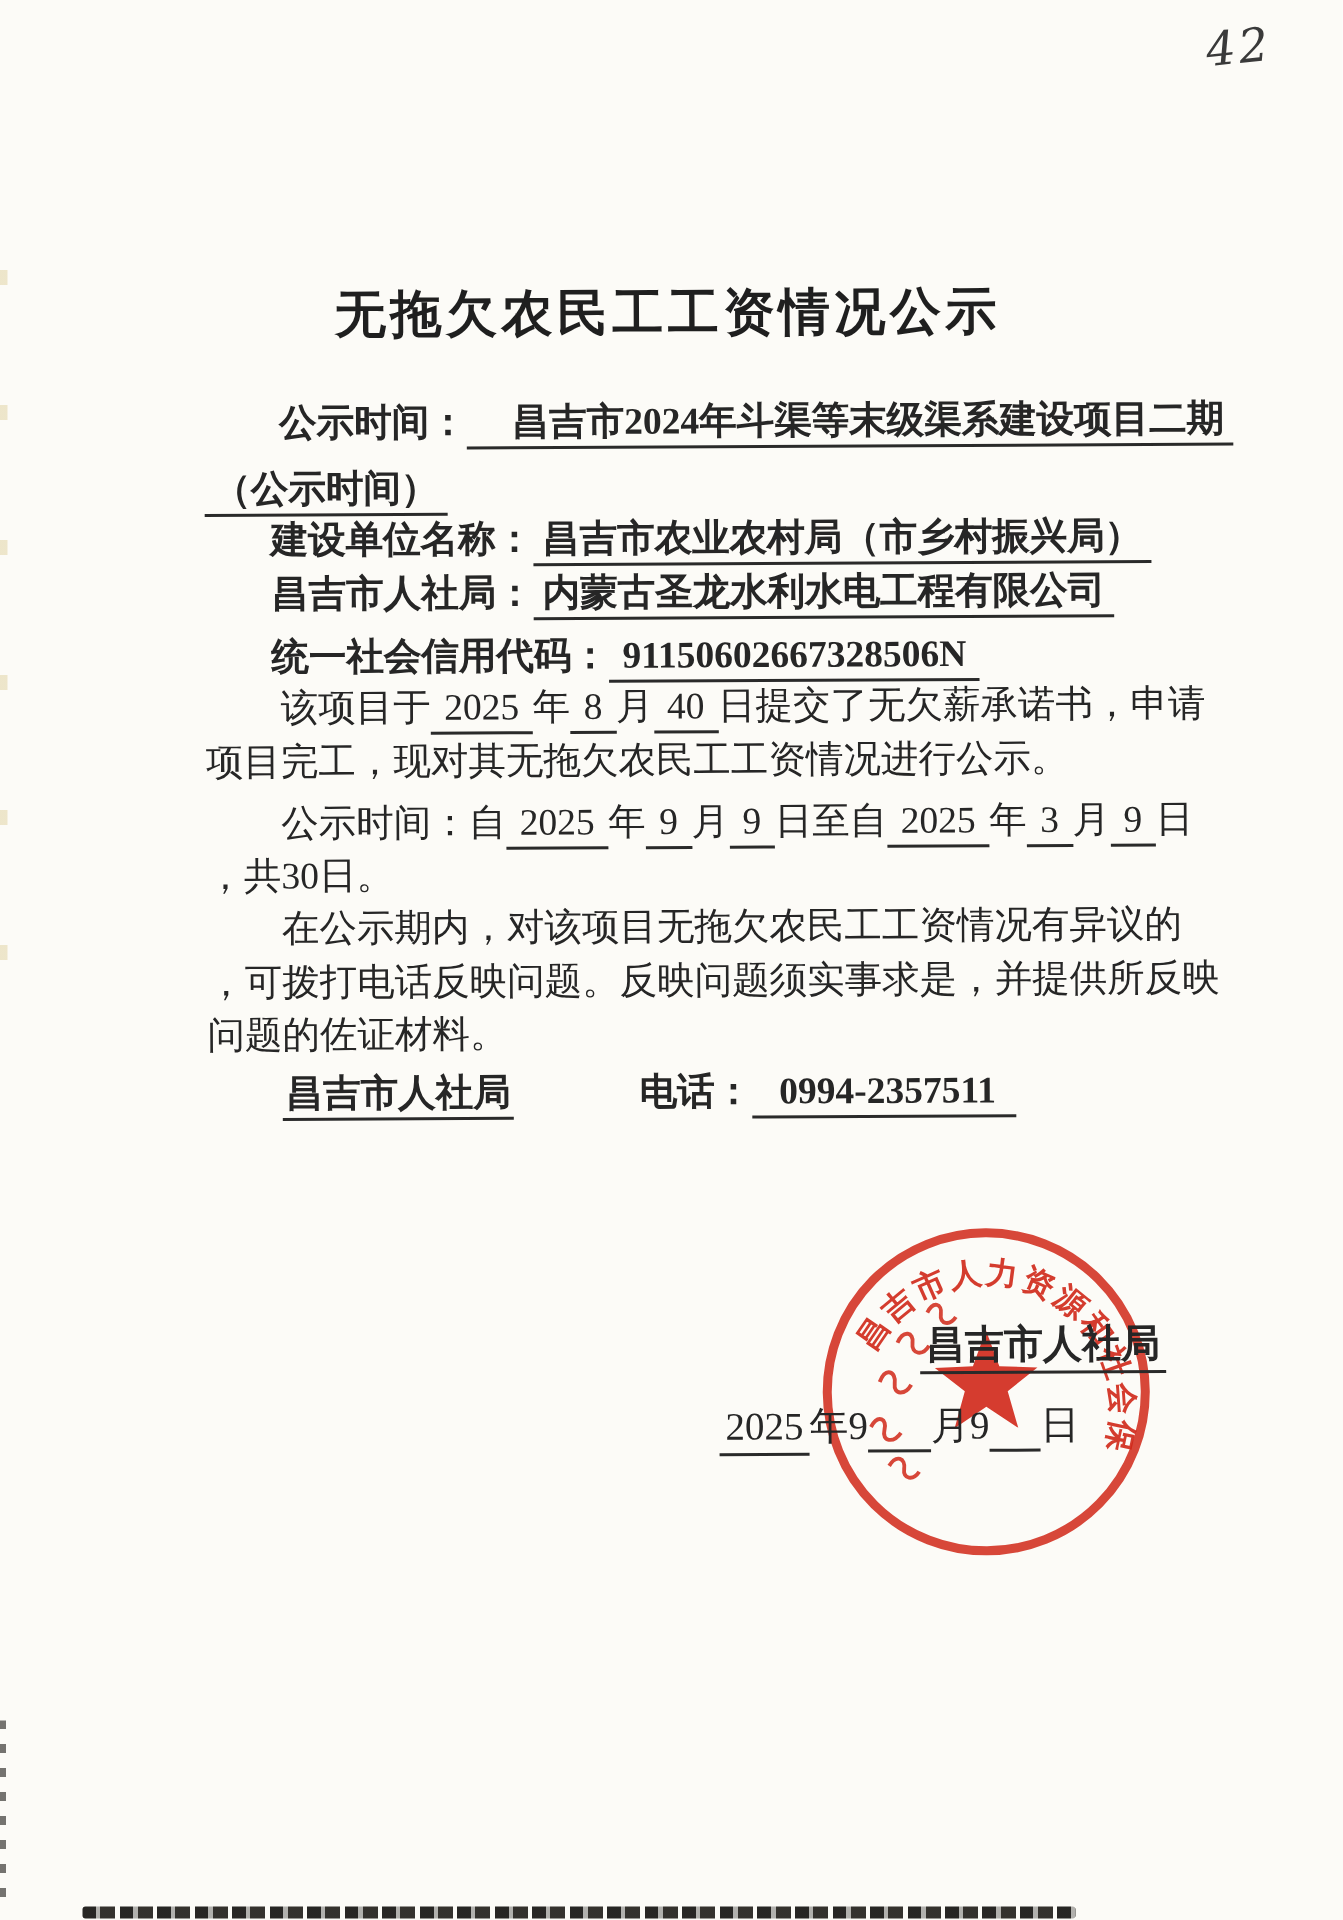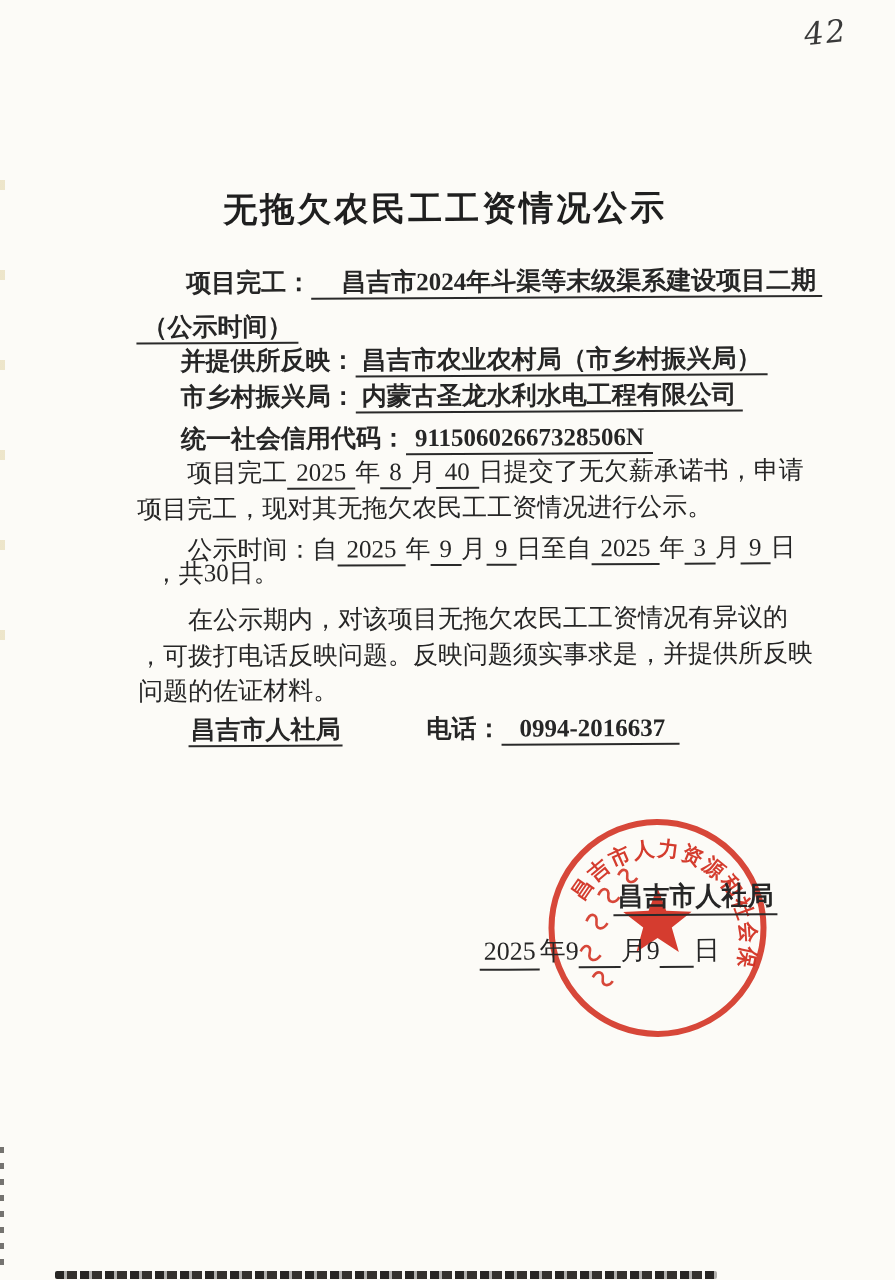--- a/index.html
+++ b/index.html
@@ -72,64 +72,64 @@
 <div class="page">
   <div class="edge-smudge"></div>
 
   <div class="page-num">42</div>
 
   <div class="tilt">
 
     <div class="doc-title">无拖欠农民工工资情况公示</div>
 
     <div class="line ind fw" style="top:266px;">
-      <span>项目完工：</span><span class="u lead">昌吉市2024年斗渠等末级渠系建设项目二期</span>
+      <span>公示时间：</span><span class="u lead">昌吉市2024年斗渠等末级渠系建设项目二期</span>
     </div>
     <div class="line fw" style="top:310px;">
       <span class="u">（公示时间）</span>
     </div>
 
     <div class="line ind-sm fw" style="top:344px;">
-      <span>并提供所反映：</span><span class="u">昌吉市农业农村局（市乡村振兴局）</span>
+      <span>建设单位名称：</span><span class="u">昌吉市农业农村局（市乡村振兴局）</span>
     </div>
 
     <div class="line ind-sm fw" style="top:380px;">
-      <span>市乡村振兴局：</span><span class="u">内蒙古圣龙水利水电工程有限公司</span>
+      <span>昌吉市人社局：</span><span class="u">内蒙古圣龙水利水电工程有限公司</span>
     </div>
 
     <div class="line ind-sm fw" style="top:422px;">
       <span>统一社会信用代码：</span><span class="u num">91150602667328506N</span>
     </div>
 
     <div class="line ind" style="top:456px;">
-      <span>项目完工</span><span class="u num">2025</span><span>年</span><span class="u num">8</span><span>月</span><span class="u num">40</span><span>日提交了无欠薪承诺书，申请</span>
+      <span>该项目于</span><span class="u num">2025</span><span>年</span><span class="u num">8</span><span>月</span><span class="u num">40</span><span>日提交了无欠薪承诺书，申请</span>
     </div>
     <div class="line" style="top:492px;">
       <span>项目完工，现对其无拖欠农民工工资情况进行公示。</span>
     </div>
 
     <div class="line ind" style="top:533px;">
       <span>公示时间：自</span><span class="u num">2025</span><span>年</span><span class="u num">9</span><span>月</span><span class="u num">9</span><span>日至自</span><span class="u num">2025</span><span>年</span><span class="u num">3</span><span>月</span><span class="u num">9</span><span>日</span>
     </div>
-    <div class="line" style="top:556px;margin-left:16px;">
+    <div class="line" style="top:568px;">
       <span>，共30日。</span>
     </div>
 
     <div class="line ind" style="top:603px;">
       <span>在公示期内，对该项目无拖欠农民工工资情况有异议的</span>
     </div>
     <div class="line" style="top:639px;">
       <span>，可拨打电话反映问题。反映问题须实事求是，并提供所反映</span>
     </div>
     <div class="line" style="top:674px;">
       <span>问题的佐证材料。</span>
     </div>
 
     <div class="line ind fw" style="top:713px;">
-      <span class="u" style="padding:0 2px 2px 2px;">昌吉市人社局</span><span class="spacer"></span><span>电话：</span><span class="u num" style="padding-left:18px;padding-right:14px;">0994-2016637</span>
+      <span class="u" style="padding:0 2px 2px 2px;">昌吉市人社局</span><span class="spacer"></span><span>电话：</span><span class="u num" style="padding-left:18px;padding-right:14px;">0994-2357511</span>
     </div>
 
     <div class="stamp-wrap">
       <svg width="246" height="246" viewBox="0 0 246 246">
         <circle cx="123" cy="123" r="106" fill="none" stroke="#d02718" stroke-width="6" opacity="0.85"></circle>
         <polygon points="123,82 131.8,105.9 157.2,106.9 137.3,122.6 144.2,147.1 123,133 101.8,147.1 108.7,122.6 88.8,106.9 114.2,105.9" fill="#d02718" opacity="0.9"></polygon>
         <defs>
           <path id="arcp" d="M41,153 A84,84 0 1 1 205,153" fill="none"></path>
         </defs>
         <text font-size="21" fill="#d02718" opacity="0.9" font-weight="700" letter-spacing="2">

